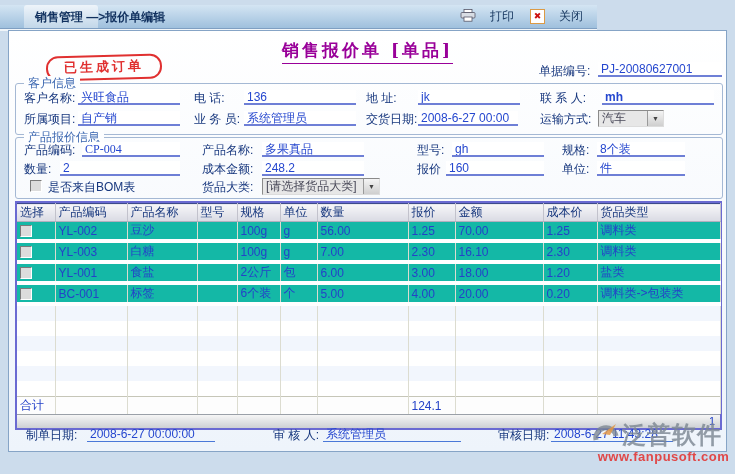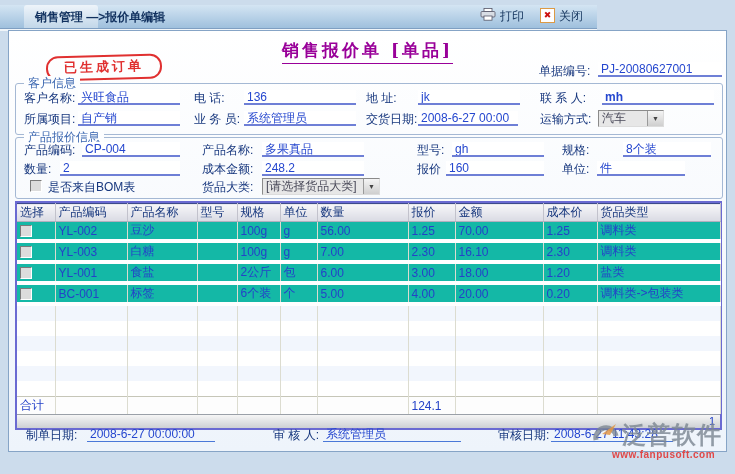--- a/index.html
+++ b/index.html
@@ -9,21 +9,21 @@
 
   
   .titlebar{position:absolute;left:0;top:5px;width:597px;height:23px;
     background:linear-gradient(#d4e5f3,#9fc0dd);border-bottom:1px solid #7f9fc2;
     box-shadow:0 2px 0 rgba(255,255,255,.7);}
   .titlebar .tab{position:absolute;left:24px;top:0;width:74px;height:23px;
     background:linear-gradient(#eef4fa,#c2d7e9);border-radius:3px 3px 0 0;}
   .titlebar .tb-title{position:absolute;left:35px;top:4px;font-size:12px;font-weight:bold;
     color:#10305e;white-space:nowrap;}
   .tb-buttons{position:absolute;right:14px;top:3px;display:flex;gap:16px;align-items:center;}
-  .tb-btn{display:flex;gap:4px;font-size:12px;color:#15355e;cursor:pointer;}
+  .tb-btn{display:flex;align-items:center;gap:14px;font-size:12px;color:#15355e;cursor:pointer;}
   .close-x{display:inline-block;width:13px;height:13px;background:#fff;border:1px solid #dc9a45;
     color:#cc1111;font-size:9px;font-weight:bold;line-height:13px;text-align:center;}
 
   
   .panel{position:absolute;left:8px;top:30px;width:719px;height:422px;
     background:linear-gradient(#ffffff,#eef4fb);border:1px solid #86a4c6;box-sizing:border-box;}
 
   .form-title{position:absolute;left:0;right:0;top:8px;text-align:center;}
   .form-title span{display:inline-block;font-family:"DejaVu Serif","Liberation Serif",serif;
     font-size:17px;font-weight:bold;letter-spacing:3px;color:#990099;
@@ -69,21 +69,21 @@
   tr.er-a td{background:#f2f6fd;}
   tr.er-b td{background:#ffffff;}
   tr.total-row td{background:#fdfdfd;border-top:1px solid #c6c6b8;}
   .pager{height:13px;background:linear-gradient(#f6f6f6,#cdd0d4);border-top:1px solid #9aa0a8;
     text-align:right;font-size:11px;color:#2442c8;line-height:13px;padding:0 5px;}
 
   
   .watermark{position:absolute;left:592px;top:419px;z-index:50;width:143px;}
   .wm-brand{display:flex;align-items:center;gap:2px;}
   .wm-text{font-size:24px;font-weight:bold;color:rgba(125,135,146,0.82);letter-spacing:1px;white-space:nowrap;}
-  .wm-url{font-size:10px;font-weight:bold;color:#e04848;letter-spacing:.5px;text-align:center;margin-top:-2px;}
+  .wm-url{font-size:13px;font-weight:bold;color:#e04848;letter-spacing:.5px;text-align:center;margin-top:-2px;}
 </style>
 </head>
 <body>
 
 <div id="screen">
 
   <div class="titlebar">
     <div class="tab"></div>
     <div class="tb-title">销售管理 —&gt;报价单编辑</div>
     <div class="tb-buttons">
@@ -137,27 +137,27 @@
       <span class="combo" style="left:582px;top:26px;width:66px;">
         <span class="combo-text">汽车</span>
         <span class="combo-btn">▼</span>
       </span>
     </div>
 
     <div class="group" style="left:6px;top:106px;width:706px;height:60px;">
       <span class="group-legend">产品报价信息</span>
 
       <span class="lbl" style="left:8px;top:4px;">产品编码:</span>
-      <span class="val" style="left:66px;top:4px;width:98px;">CP-004</span>
+      <span class="val" style="left:66px;top:4px;width:98px;font-family:Liberation Serif, serif;">CP-004</span>
       <span class="lbl" style="left:186px;top:4px;">产品名称:</span>
       <span class="val" style="left:246px;top:4px;width:102px;">多果真品</span>
       <span class="lbl" style="left:401px;top:4px;">型号:</span>
       <span class="val" style="left:436px;top:4px;width:92px;">gh</span>
       <span class="lbl" style="left:546px;top:4px;">规格:</span>
-      <span class="val" style="left:581px;top:4px;width:88px;margin-left:26px;">8个装</span>
+      <span class="val" style="left:581px;top:4px;width:88px;">8个装</span>
 
       <span class="lbl" style="left:8px;top:23px;">数量:</span>
       <span class="val" style="left:44px;top:23px;width:120px;">2</span>
       <span class="lbl" style="left:186px;top:23px;">成本金额:</span>
       <span class="val" style="left:246px;top:23px;width:102px;">248.2</span>
       <span class="lbl" style="left:401px;top:23px;">报价</span>
       <span class="val" style="left:430px;top:23px;width:98px;">160</span>
       <span class="lbl" style="left:546px;top:23px;">单位:</span>
       <span class="val" style="left:581px;top:23px;width:88px;">件</span>
 

